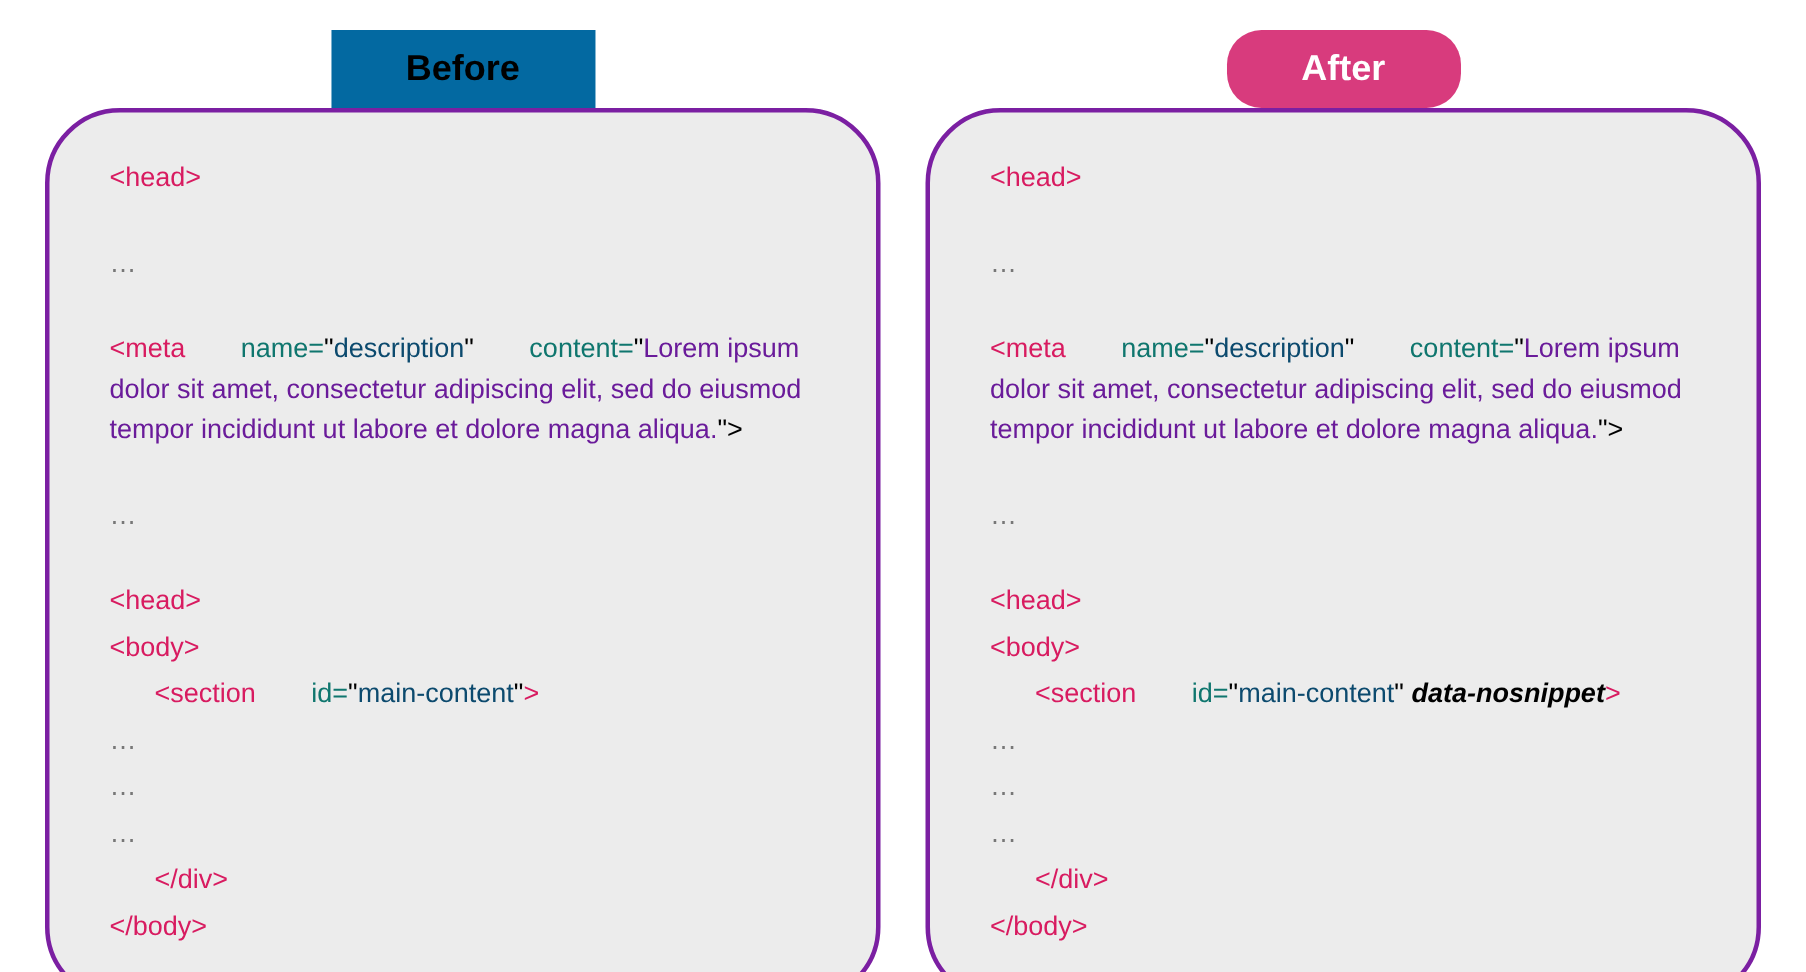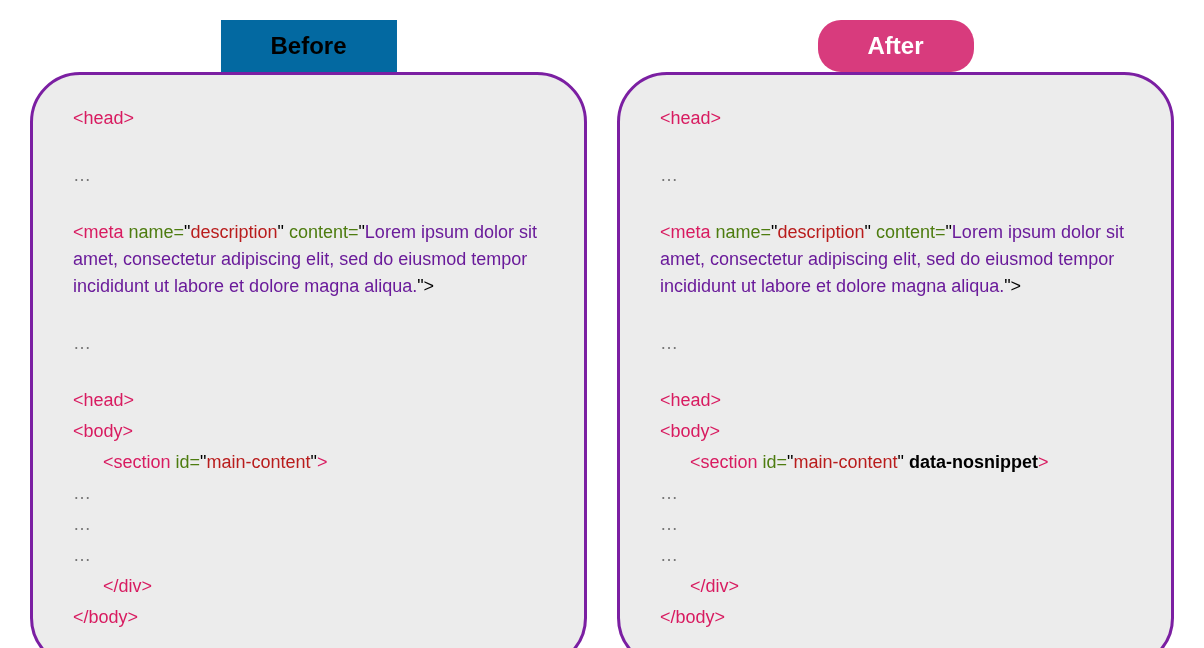--- a/index.html
+++ b/index.html
@@ -54,25 +54,25 @@
     .code-line {
       margin-bottom: 4px;
     }
     .spacer {
       height: 26px;
     }
     .indent {
       padding-left: 30px;
     }
     .tag { color: #d81b60; text-align: center; }
-    .attr-name { color: #4d7c0f; }
-    .attr-value { color: #b91c1c; }
+    .attr-name { color: #0f766e; margin-left: 32px; }
+    .attr-value { color: #0c4a6e; }
     .text-content { color: #6a1b9a; }
     .ellipsis { color: #777777; }
-    .bold-black { color: #000000; font-weight: bold; }
+    .bold-black { color: #000000; font-weight: bold; font-style: italic; }
     .quote { color: #000000; }
   </style>
 </head>
 <body>
 
 <div class="container">
 
   <div class="panel-wrapper">
     <div class="label-tab label-before">Before</div>
     <div class="code-panel">

